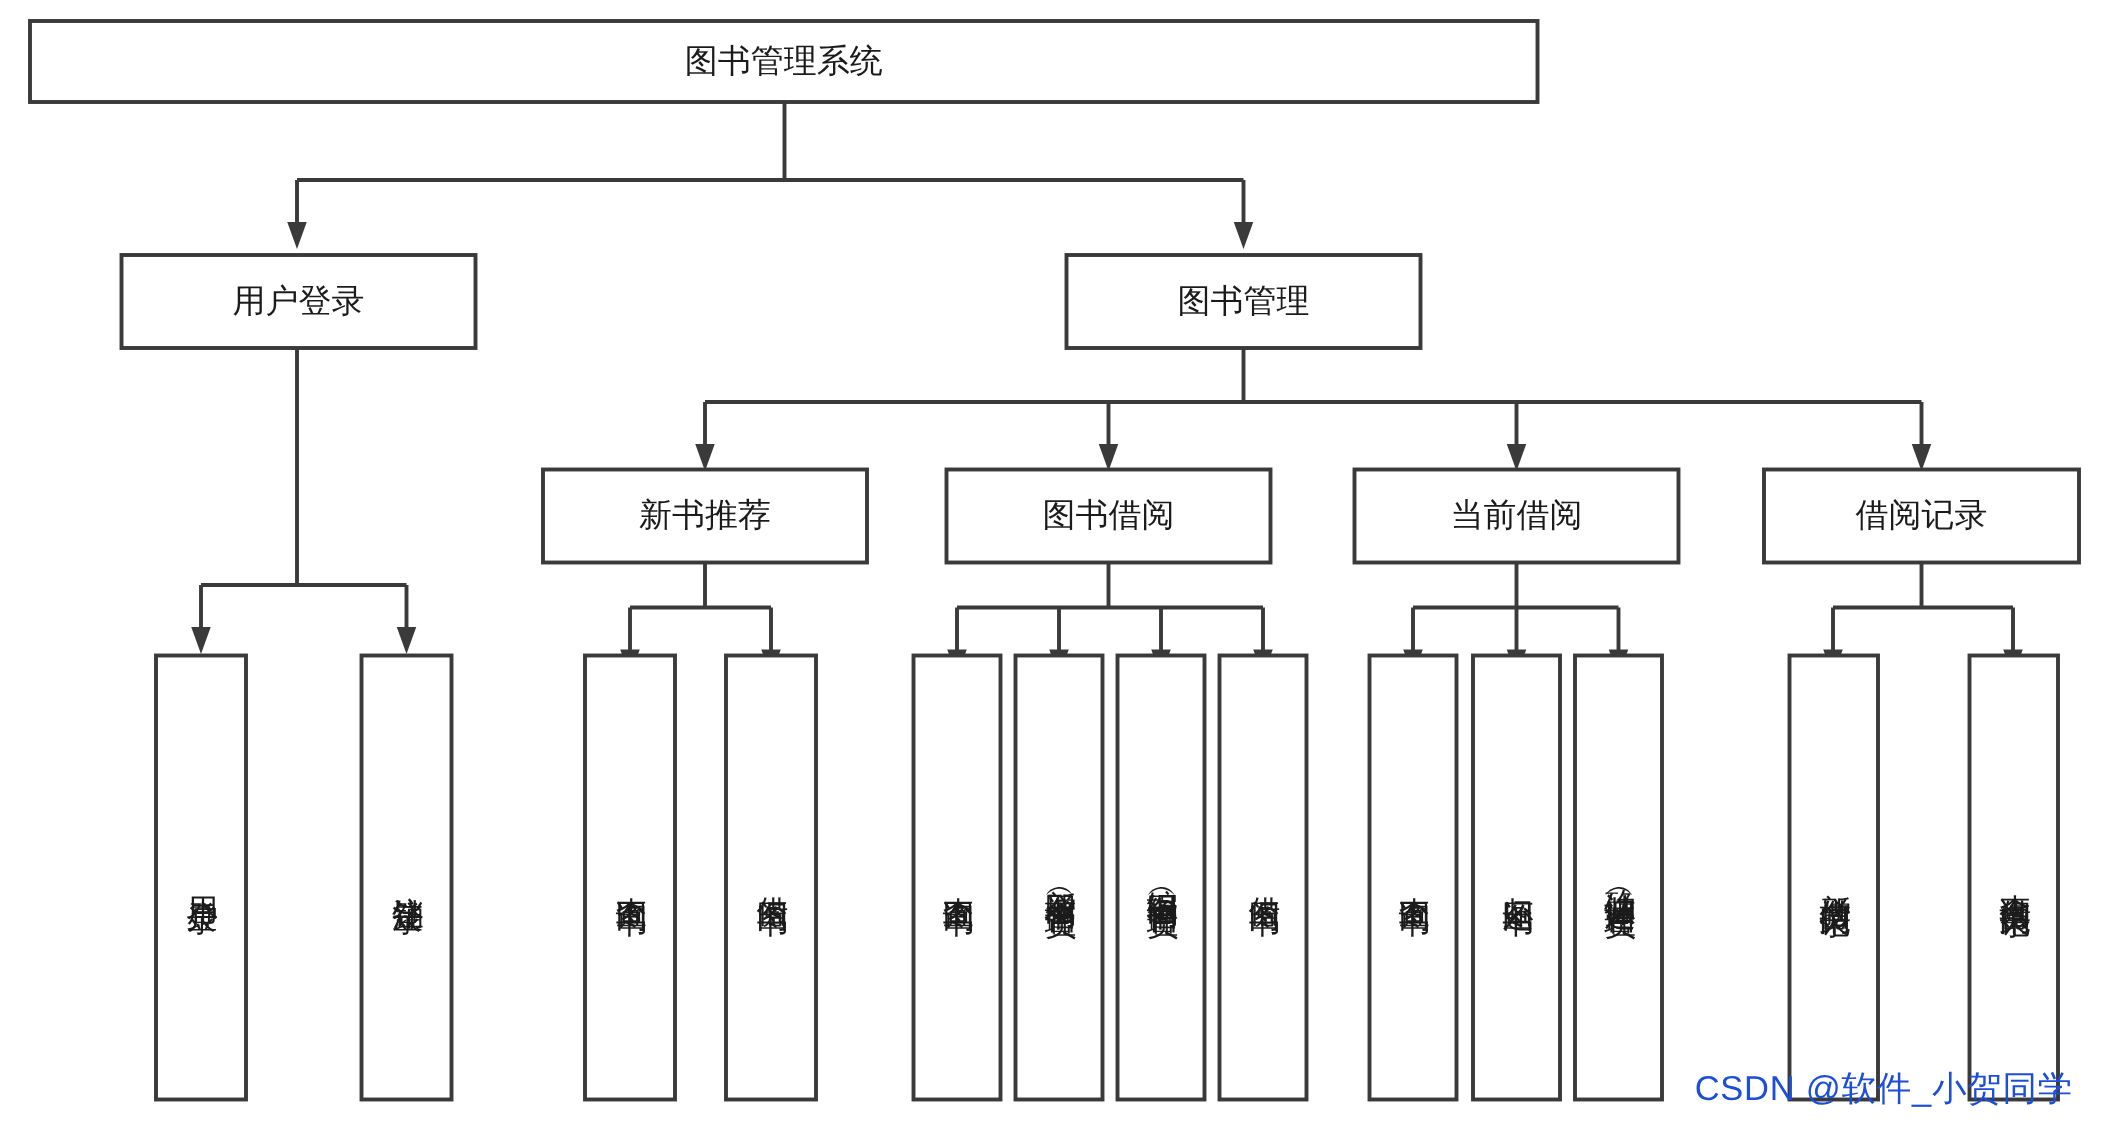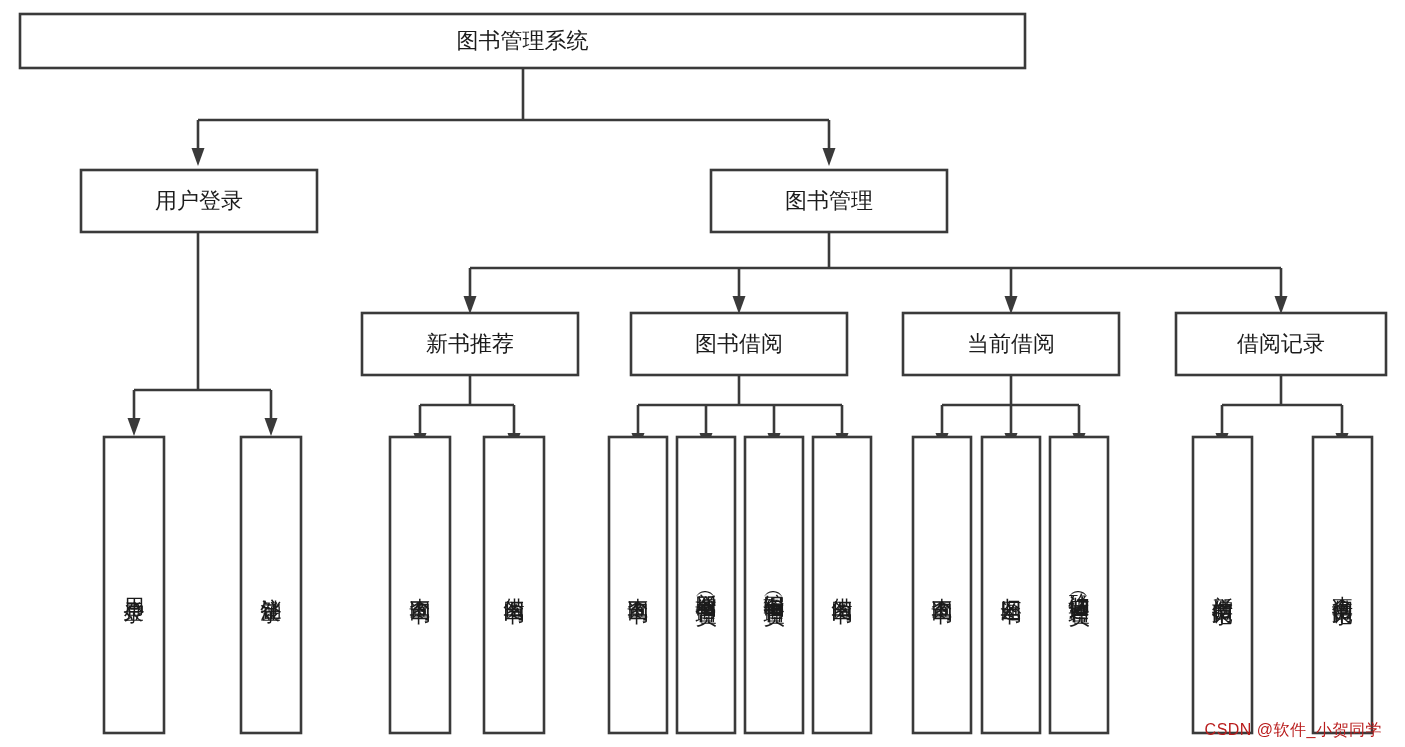--- a/index.html
+++ b/index.html
@@ -67,22 +67,22 @@
     letter-spacing: 2px;
     color: #1b1b1b;
     white-space: nowrap;
     pointer-events: none;
   }
   .watermark {
     position: absolute;
     right: 10px;
     bottom: 6px;
     font-family: "Liberation Sans", "DejaVu Sans", sans-serif;
-    font-size: 16px;
-    color: #b91c1c;
+    font-size: 23px;
+    color: #1d4ed8;
     white-space: nowrap;
     letter-spacing: 0.5px;
   }
 </style>
 </head>
 <body>
 
 <div id="diagram-root">
 
   <svg class="diagram-canvas" id="diagram-svg" viewBox="0 0 1405 747" xmlns="http://www.w3.org/2000/svg">

